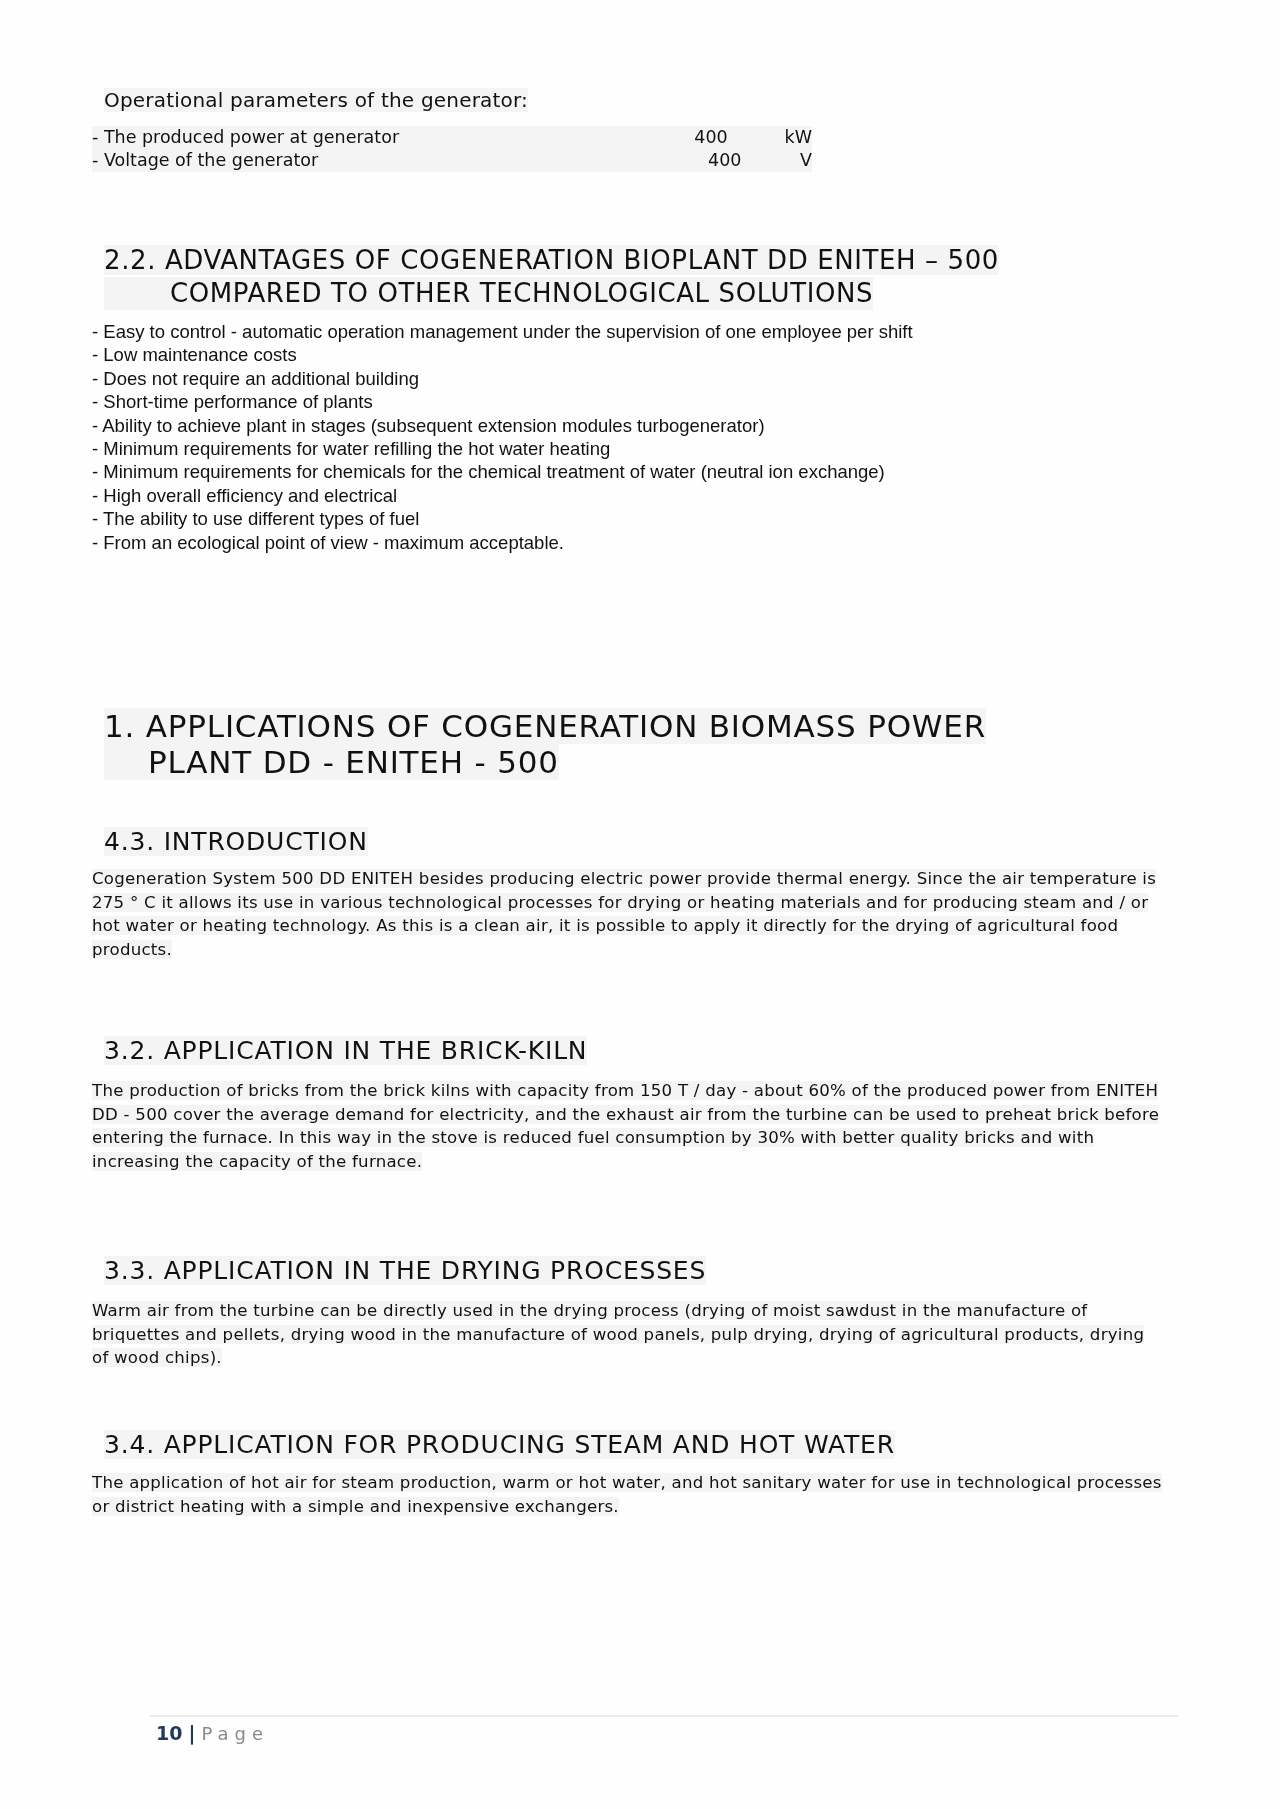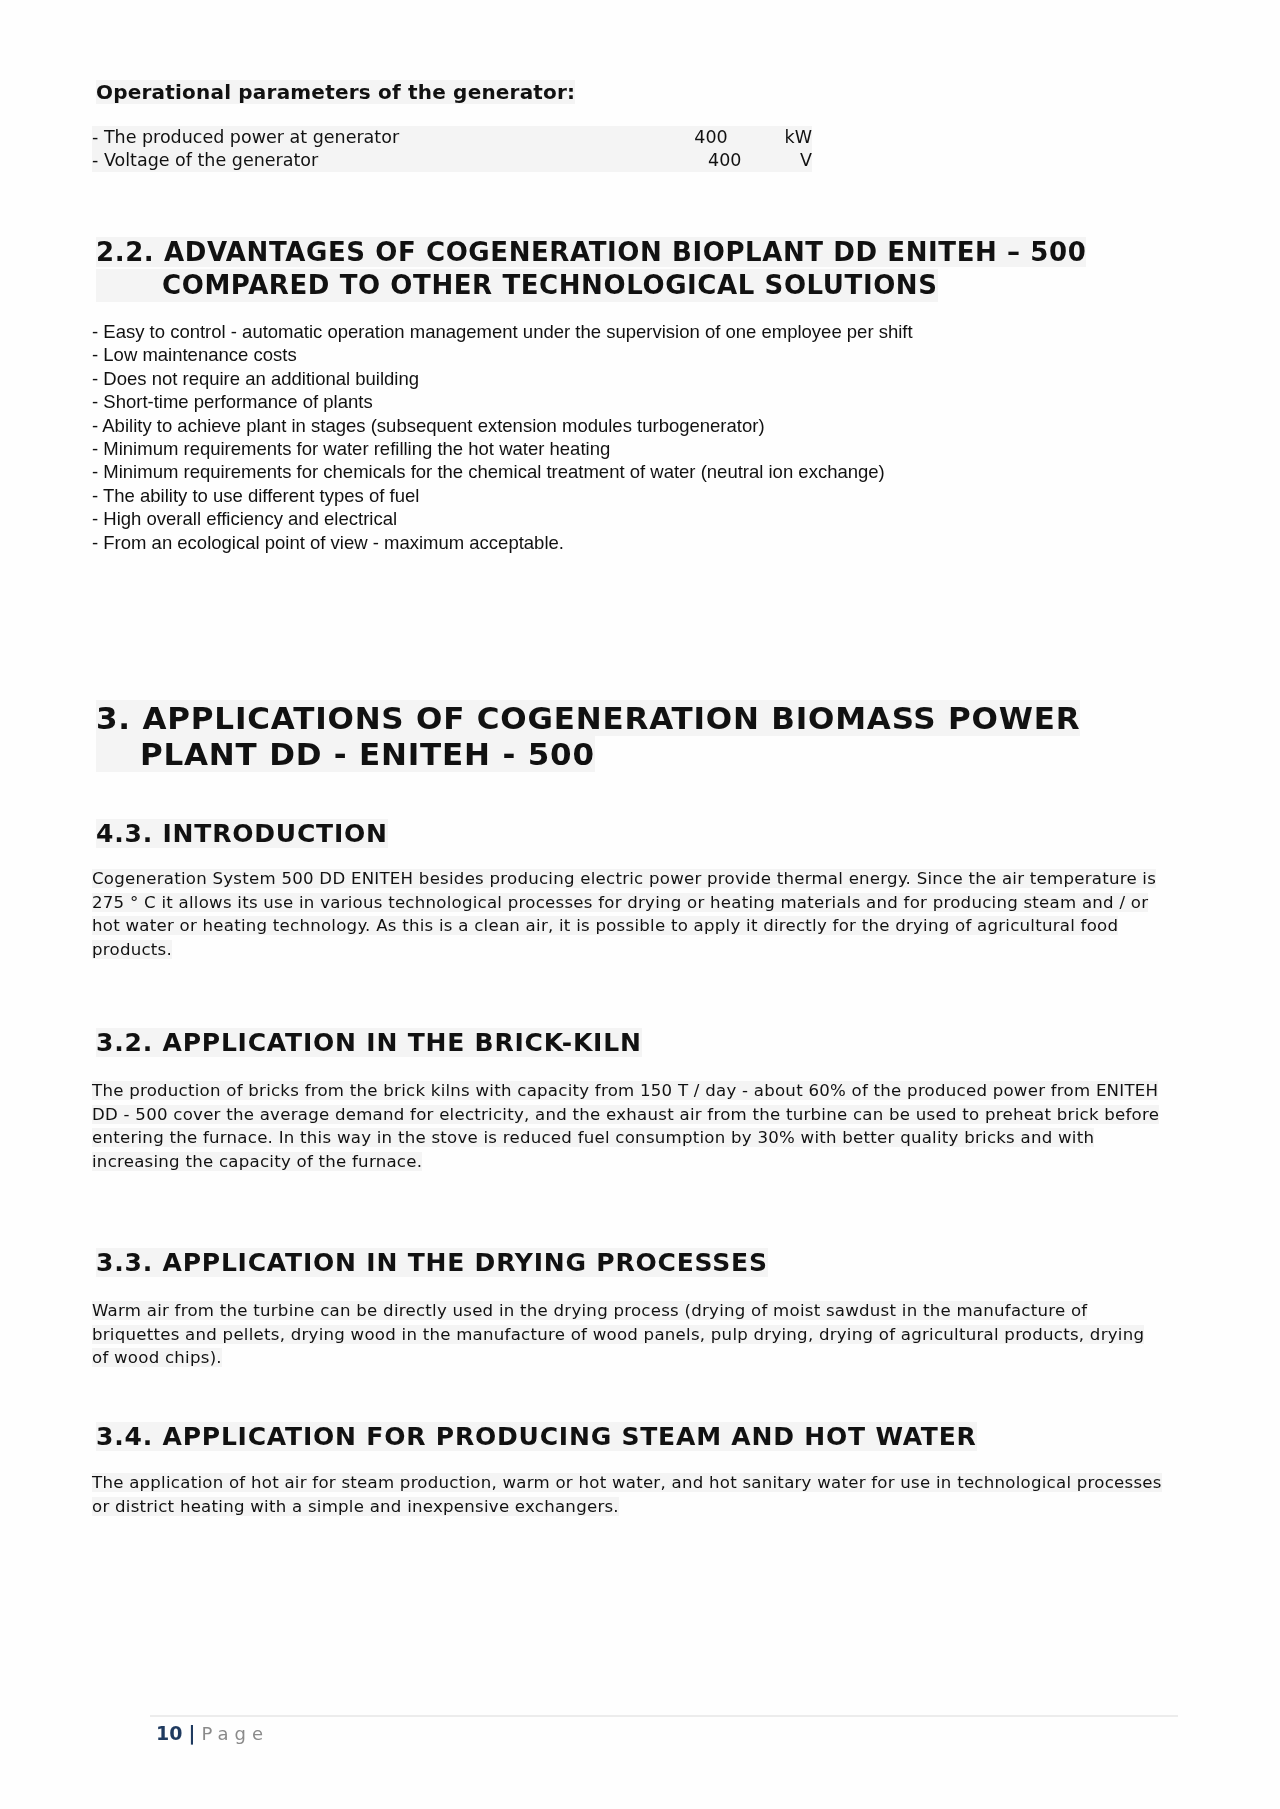--- a/index.html
+++ b/index.html
@@ -1,21 +1,21 @@
 <!DOCTYPE html>
 <html><head>
 <meta charset="utf-8">
 <style>
   html, body { margin: 0; padding: 0; background: #fefefe; }
   body { width: 1280px; height: 1809px; position: relative; overflow: hidden; color: #111; }
   .abs { position: absolute; left: 92px; }
   .hl { background: #f4f4f4; }
   .sans { font-family: "DejaVu Sans", sans-serif; }
   .narrow { font-family: "Liberation Sans", sans-serif; }
-  h1, h2, h3 { margin: 4px; font-weight: bold; }
+  h1, h2, h3 { margin: 12px; font-weight: normal; }
   .op-heading { top: 76px; font-size: 20px; letter-spacing: 0.2px; }
   .param-table { top: 126px; font-size: 17.5px; line-height: 23px; }
   .param-row { display: flex; width: 720px; gap: 16px; }
   .param-row .lbl { width: 608px; }
   .param-row .val { width: 77px; }
   .sec-h2 { font-size: 26px; line-height: 33px; letter-spacing: 0.6px; }
   .sec-h2 .cont { padding-left: 66px; display: inline-block; }
   .sec-h1 { font-size: 31px; line-height: 36px; letter-spacing: 0.8px; }
   .sec-h1 .cont { padding-left: 44px; display: inline-block; text-align: right; }
   .sub-h { font-size: 25px; line-height: 30px; letter-spacing: 0.8px; }
@@ -52,27 +52,27 @@
   <span class="hl cont">COMPARED TO OTHER TECHNOLOGICAL SOLUTIONS</span>
 </h2>
 <ul class="abs narrow bullets">
   <li>- Easy to control - automatic operation management under the supervision of one employee per shift</li>
   <li>- Low maintenance costs</li>
   <li>- Does not require an additional building</li>
   <li>- Short-time performance of plants</li>
   <li>- Ability to achieve plant in stages (subsequent extension modules turbogenerator)</li>
   <li>- Minimum requirements for water refilling the hot water heating</li>
   <li>- Minimum requirements for chemicals for the chemical treatment of water (neutral ion exchange)</li>
+  <li>- High overall efficiency and electrical</li>
   <li>- The ability to use different types of fuel</li>
-  <li>- High overall efficiency and electrical</li>
   <li>- From an ecological point of view - maximum acceptable.</li>
 </ul>
 
 <h1 class="abs sans sec-h1" style="top:696px;">
-  <span class="hl">3. APPLICATIONS OF COGENERATION BIOMASS POWER</span><br>
+  <span class="hl">1. APPLICATIONS OF COGENERATION BIOMASS POWER</span><br>
   <span class="hl cont">PLANT DD - ENITEH - 500</span>
 </h1>
 
 <h3 class="abs sans sub-h" style="top:815px;">
   <span class="hl">4.3. INTRODUCTION</span>
 </h3>
 <p class="abs sans para" style="top:867px;">
   <span class="hl">Cogeneration System 500 DD ENITEH besides producing electric power provide thermal energy. Since the air temperature is 275 ° C it allows its use in various technological processes for drying or heating materials and for producing steam and / or hot water or heating technology. As this is a clean air, it is possible to apply it directly for the drying of agricultural food products.</span>
 </p>
 

